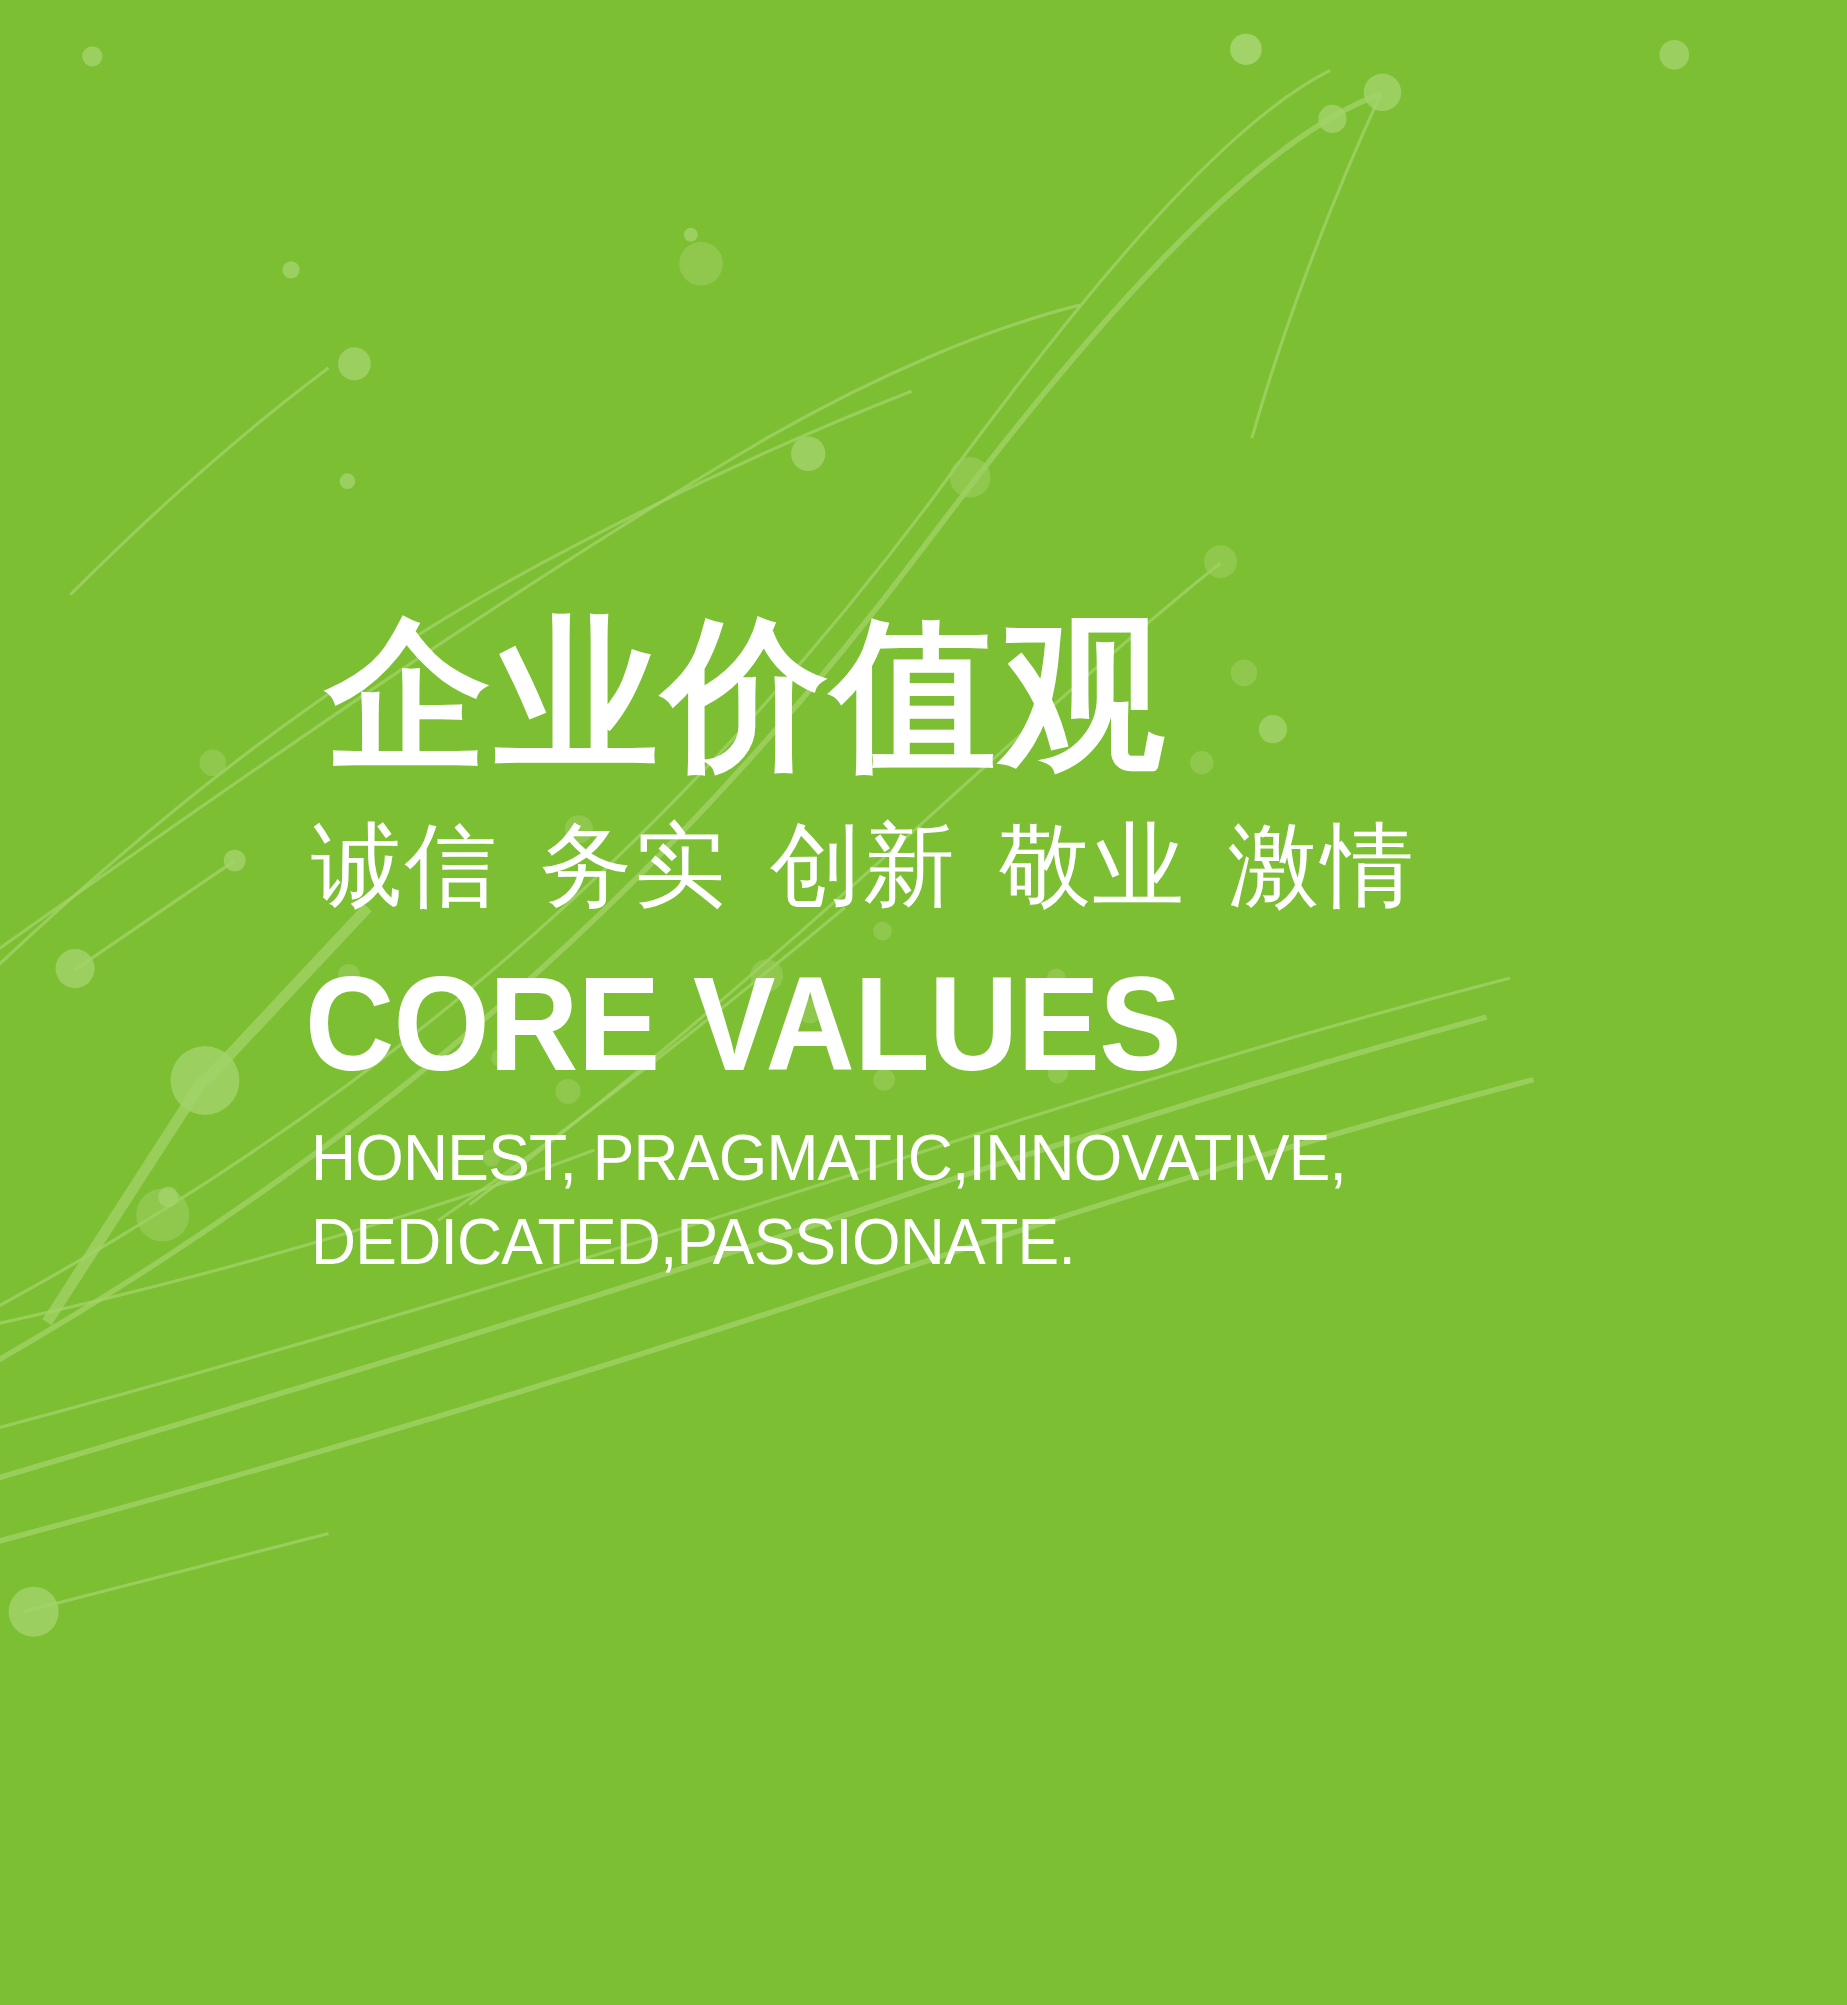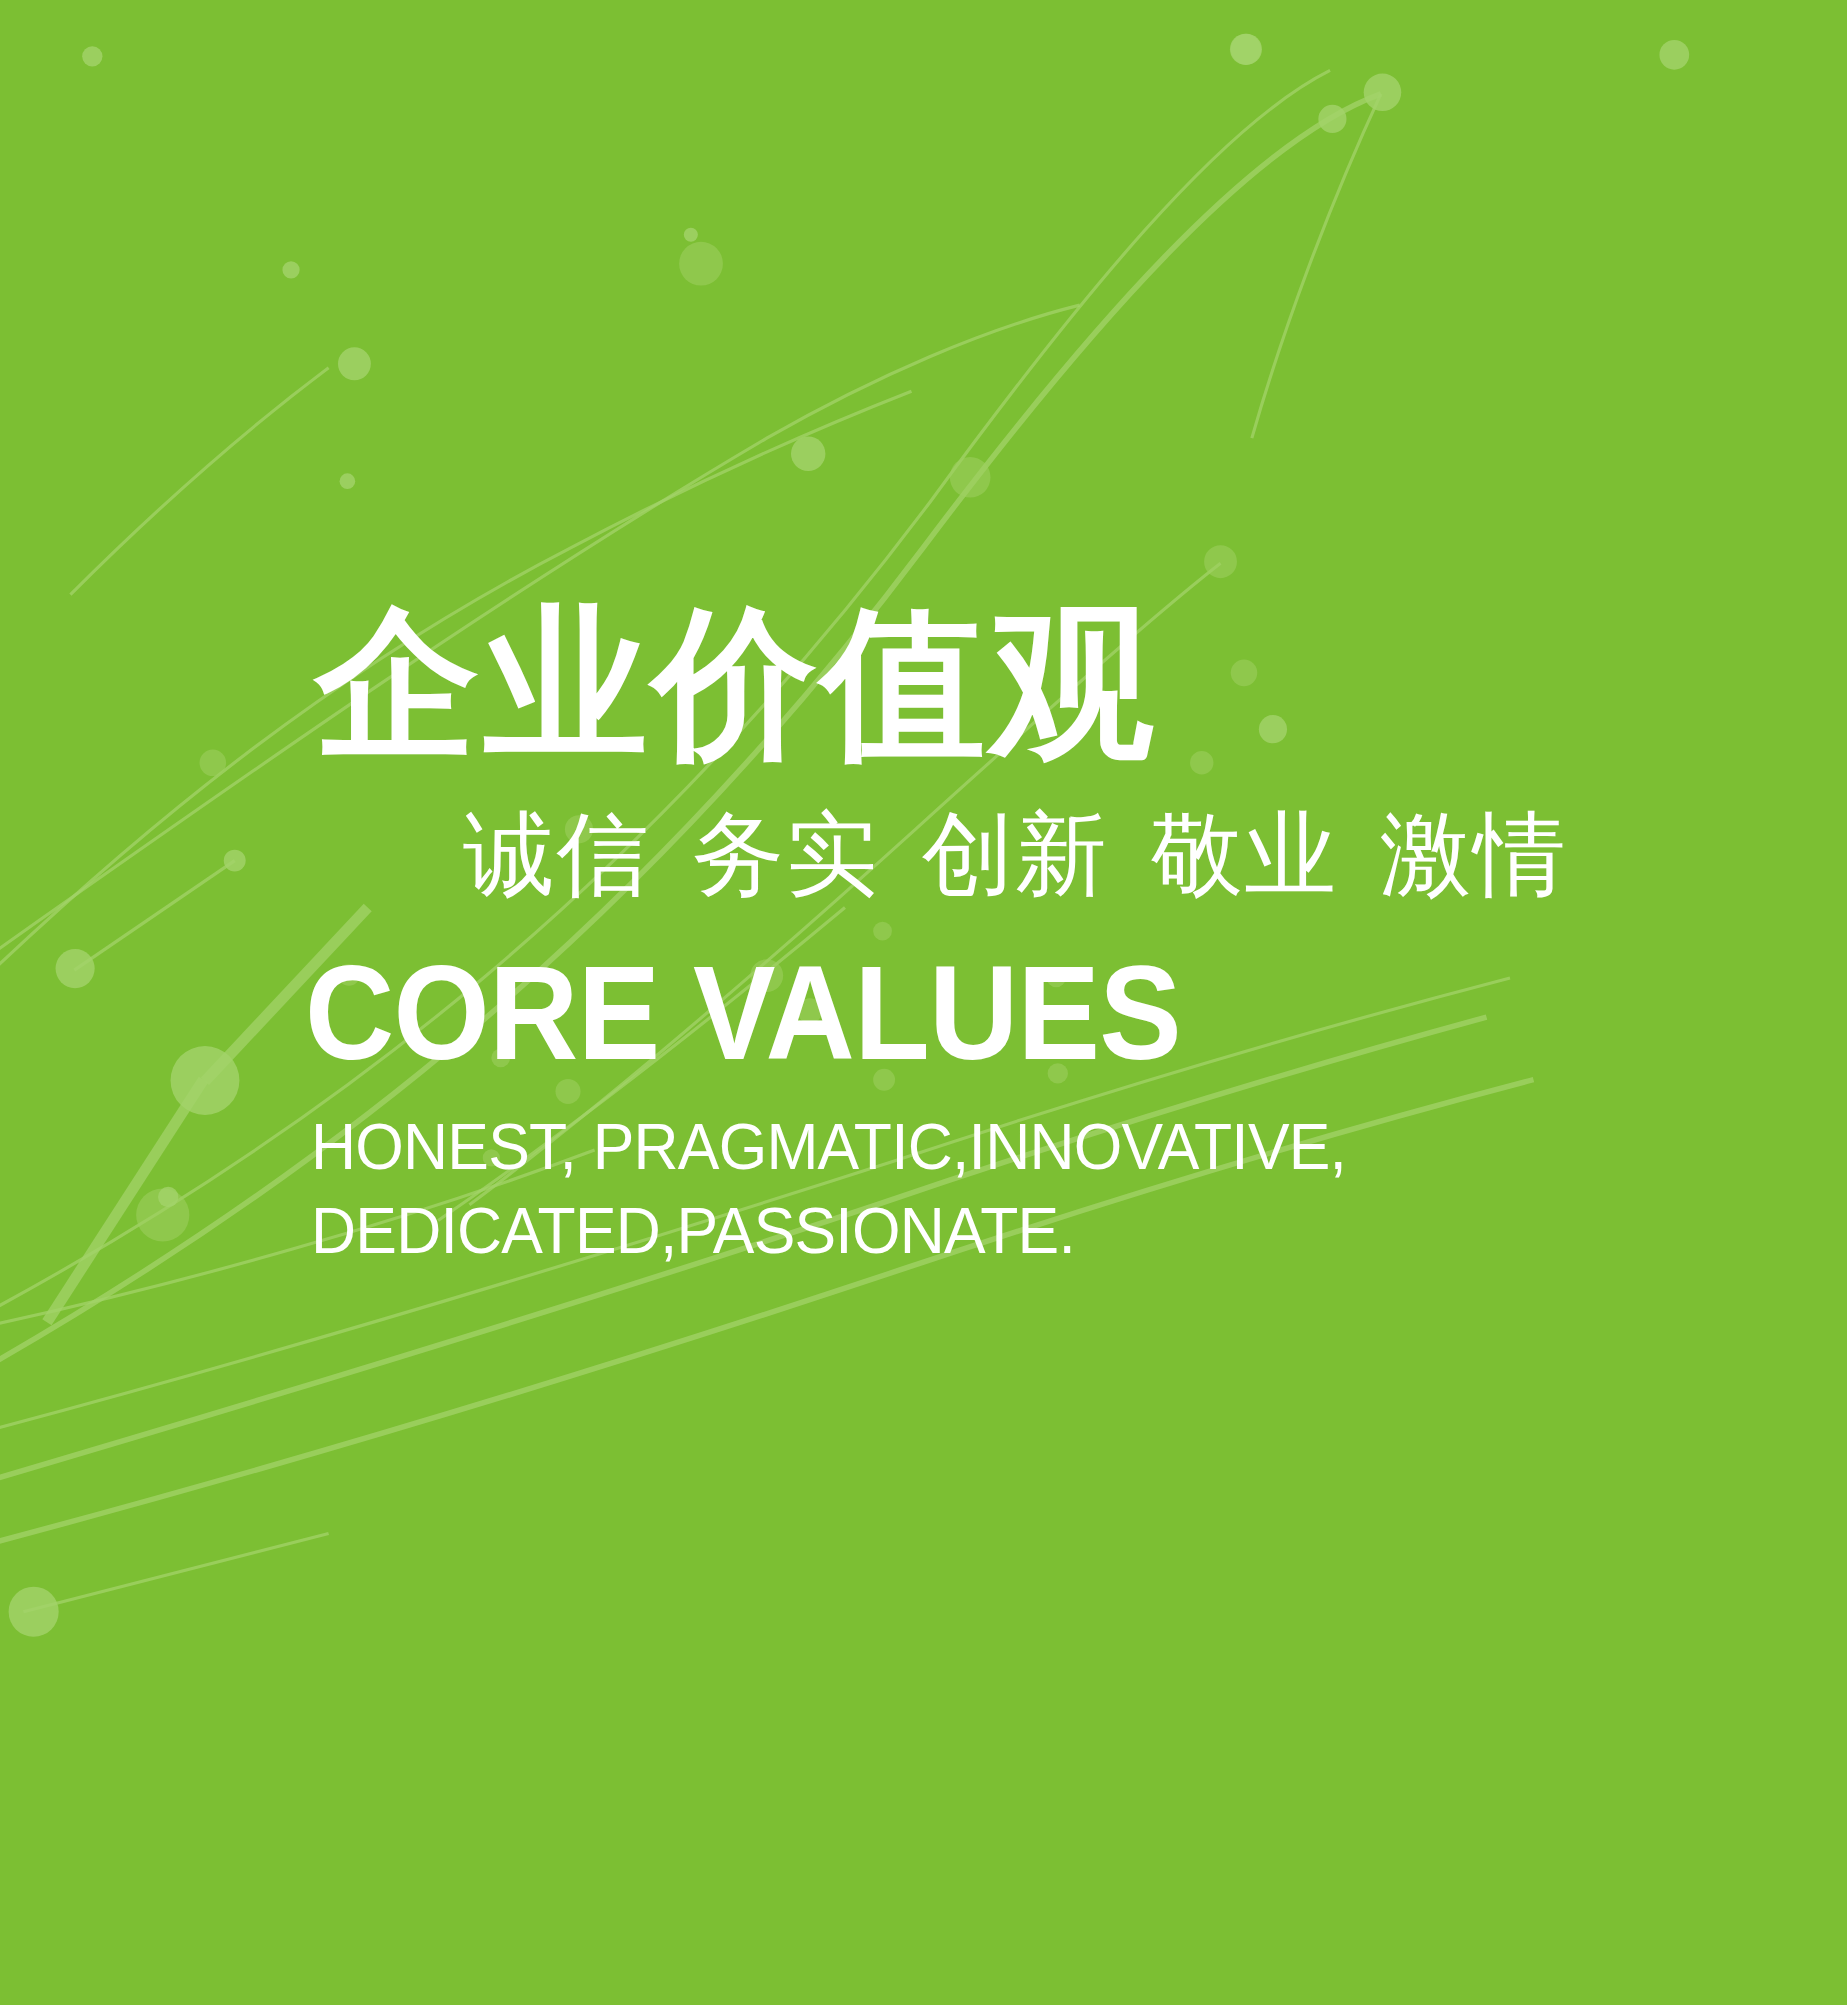--- a/index.html
+++ b/index.html
@@ -27,32 +27,31 @@
     left: 311px;
     top: 594px;
     width: 1408px;
   }
   .cn-title {
     color: #ffffff;
     font-size: 164px;
     line-height: 1.05;
     font-weight: 700;
     letter-spacing: 4.7px;
-    margin: 4px;
+    margin: 15px;
     white-space: nowrap;
   }
   .cn-sub {
     color: #ffffff;
     font-size: 92px;
     line-height: 1.1;
     font-weight: 400;
     letter-spacing: 1.6px;
     margin: 34px 0 0 0;
     white-space: nowrap;
-    text-align: center;
   }
   .cn-sub .gap { display: inline-block; width: 42px; }
   .en-title {
     color: #ffffff;
     font-size: 133px;
     line-height: 1.0;
     font-weight: 700;
     letter-spacing: -0.8px;
     margin: 42px 0 0 -6.3px;
     transform: scaleX(0.93);

